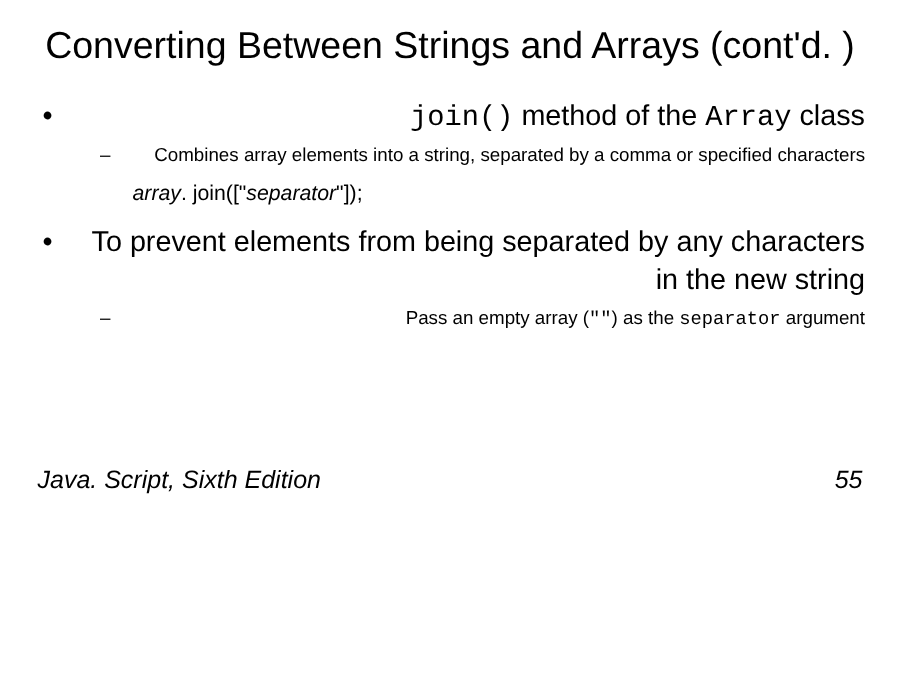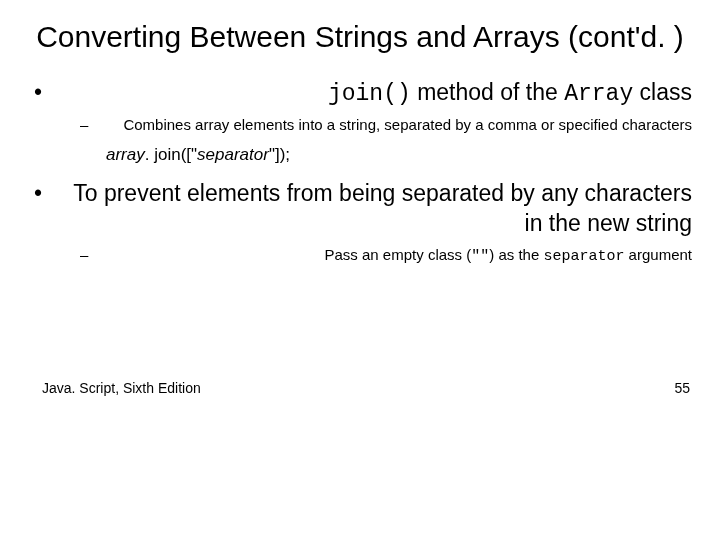--- a/index.html
+++ b/index.html
@@ -68,25 +68,26 @@
     margin: 6px 0 14px 78px;
     font-size: 17px;
   }
   .syntax-line .ital { font-style: italic; }
   code, .mono {
     font-family: "Courier New", Courier, monospace;
   }
   .footer {
     position: absolute;
     bottom: 24px;
-    left: 42px;
+    left: 30px;
     right: 30px;
-    font-size: 14px;
+    font-size: 20px;
     display: flex;
     justify-content: space-between;
+    font-style: italic;
   }
 </style>
 </head>
 <body>
 
 <div class="slide">
 
   <h1 class="title">Converting Between Strings and Arrays (cont'd. )</h1>
 
   <ul class="lvl1">
@@ -102,21 +103,21 @@
 
   <div class="syntax-line">
     <span class="ital">array</span><span>. join(["</span><span class="ital">separator</span><span>"]);</span>
   </div>
 
   <ul class="lvl1">
     <li>
       <span>To prevent elements from being separated by any characters in the new string</span>
       <ul class="lvl2">
         <li>
-          <span>Pass an empty class (</span><span class="mono">""</span><span>) as the </span><span class="mono">separator</span><span> argument</span>
+          <span>Pass an empty array (</span><span class="mono">""</span><span>) as the </span><span class="mono">separator</span><span> argument</span>
         </li>
       </ul>
     </li>
   </ul>
 
   <div class="footer">
     <span>Java. Script, Sixth Edition</span>
     <span>55</span>
   </div>
 

